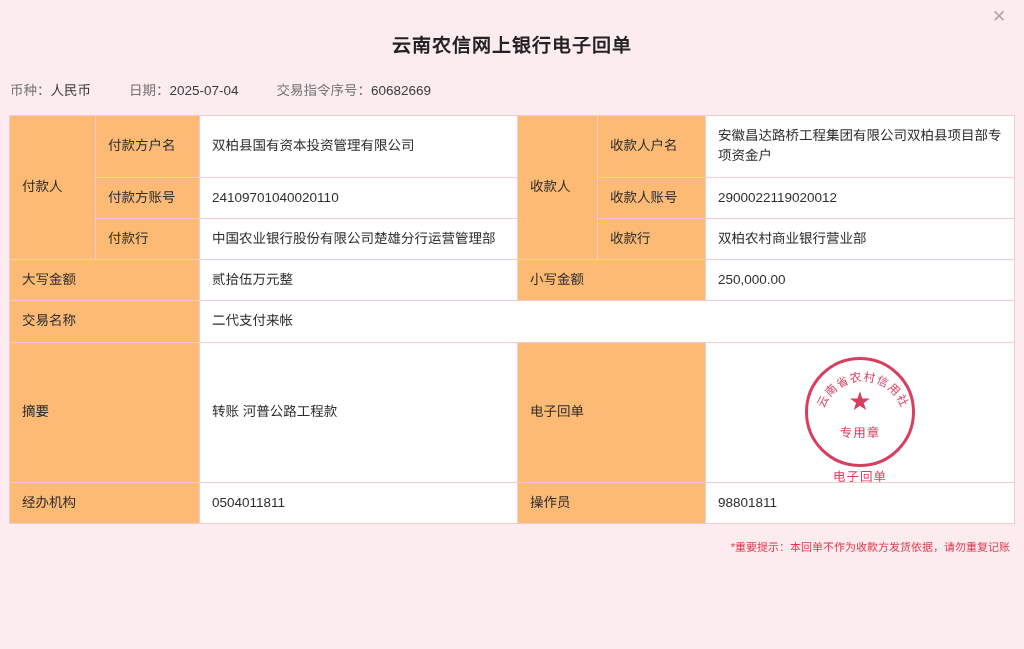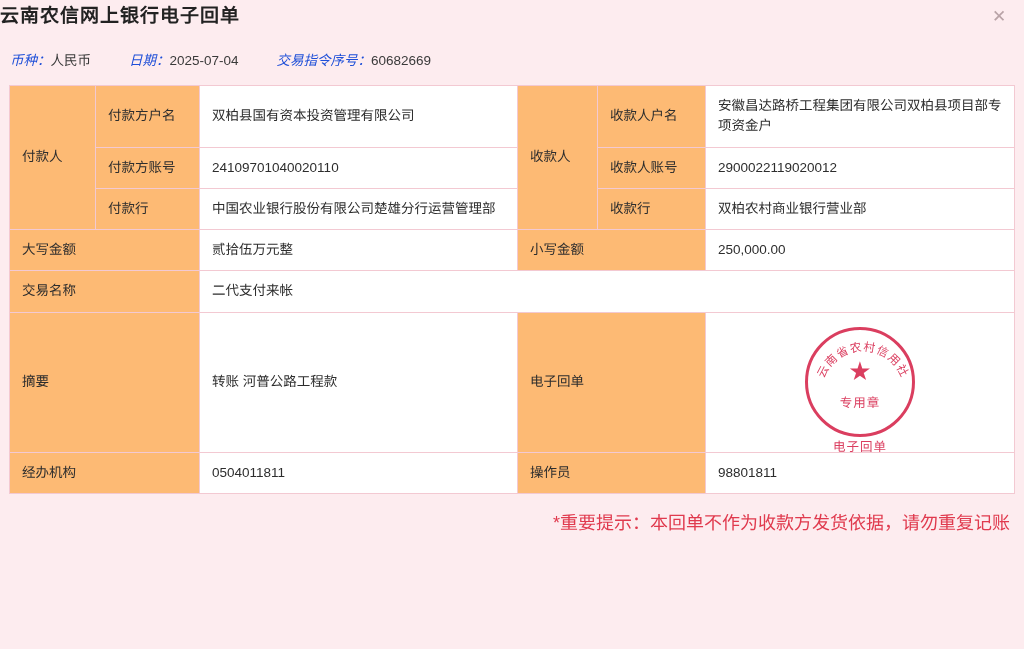--- a/index.html
+++ b/index.html
@@ -25,35 +25,37 @@
     height: 22px;
     line-height: 22px;
     text-align: center;
     font-size: 17px;
     color: #b9a3a7;
     cursor: pointer;
     user-select: none;
   }
 
   .doc-title {
+    text-align: center;
     font-size: 19px;
     font-weight: bold;
     color: #222;
+    padding-top: 30px;
     letter-spacing: 1px;
   }
 
   .meta-row {
     display: flex;
     align-items: center;
     font-size: 13.5px;
     color: #3a3a3a;
     padding: 22px 0 16px 10px;
   }
   .meta-item { margin-right: 38px; white-space: nowrap; }
-  .meta-item .label { color: #1d4ed8; font-style: italic; }
+  .meta-item .label { color: #737373; }
   .meta-item .value { color: #3a3a3a; }
 
   .receipt-table {
     width: 1006px;
     margin: 0 9px;
     border-collapse: collapse;
     background: #fff;
     table-layout: fixed;
   }
   .receipt-table td {
@@ -126,21 +128,21 @@
     color: #d6244a;
     font-size: 12.5px;
     font-family: "Liberation Serif", serif;
     letter-spacing: 1px;
   }
   .stamp .line1 { top: 64px; margin-top: 44px; }
   .stamp .line2 { top: 64px; }
 
   .notice {
     text-align: right;
-    font-size: 18px;
+    font-size: 11px;
     color: #e03a4e;
     padding: 14px 14px 0 0;
   }
 </style>
 </head>
 <body>
 
 <div class="close-btn">✕</div>
 
 <div class="doc-title">云南农信网上银行电子回单</div>

